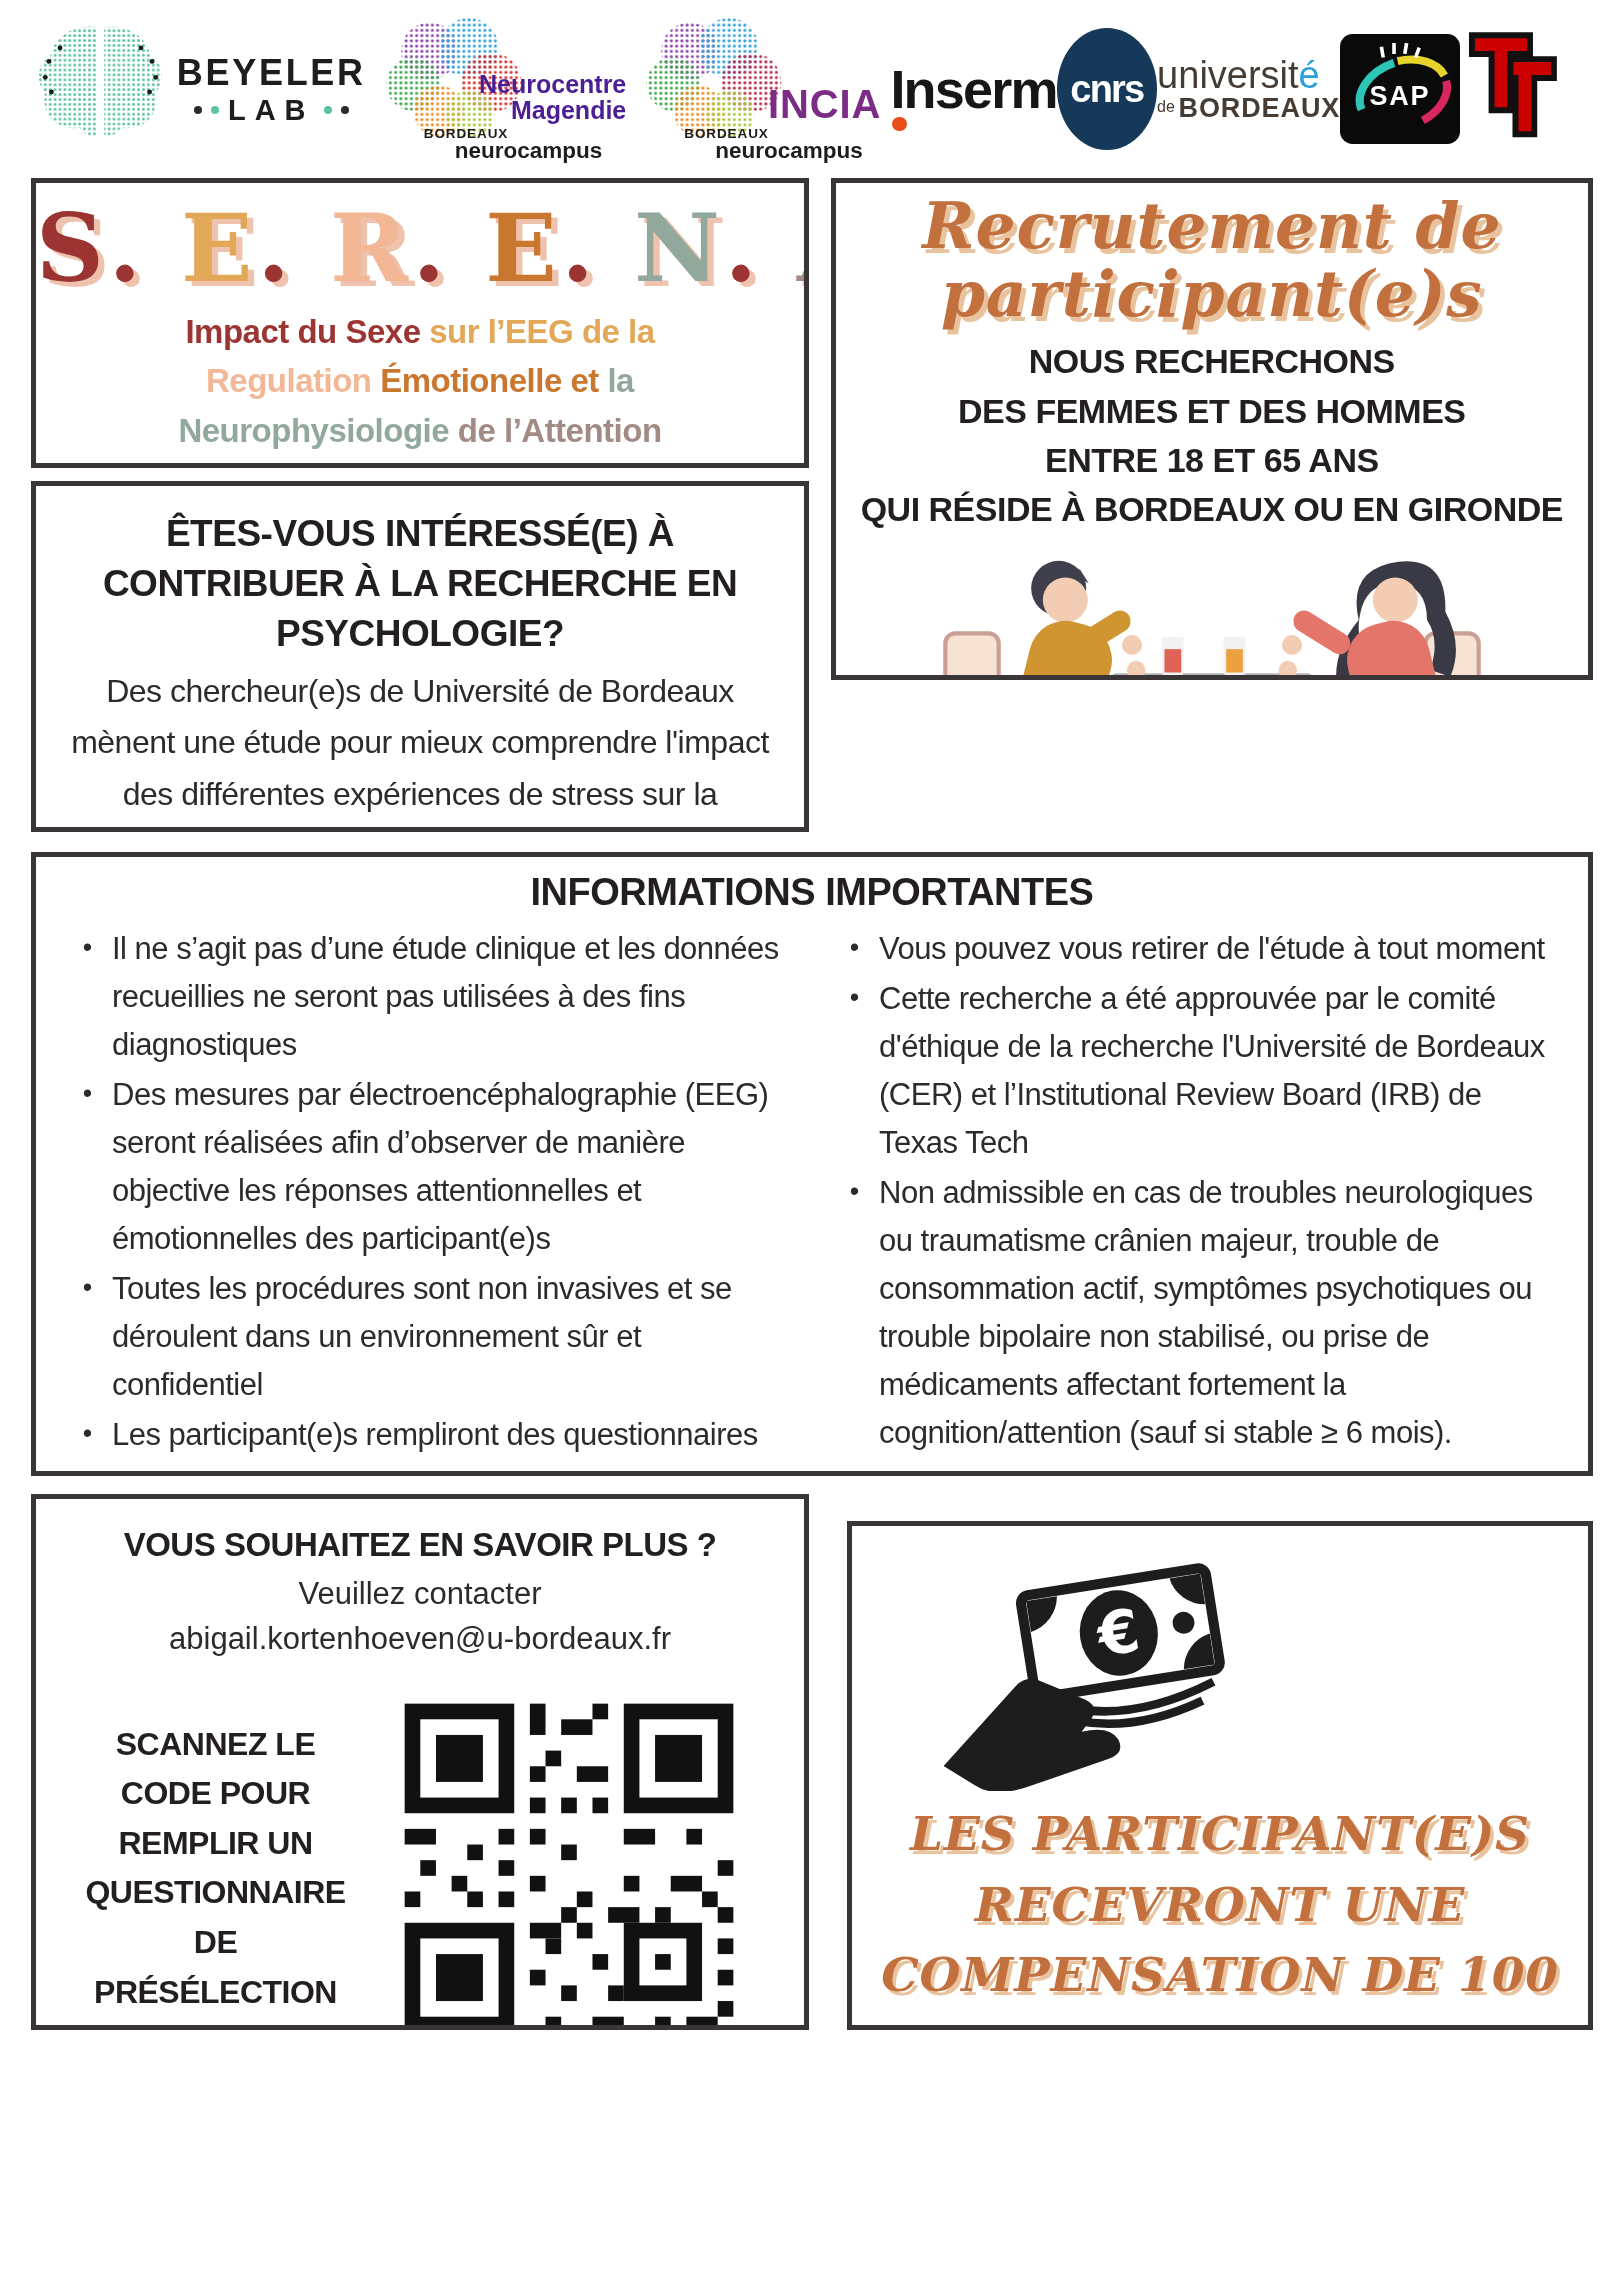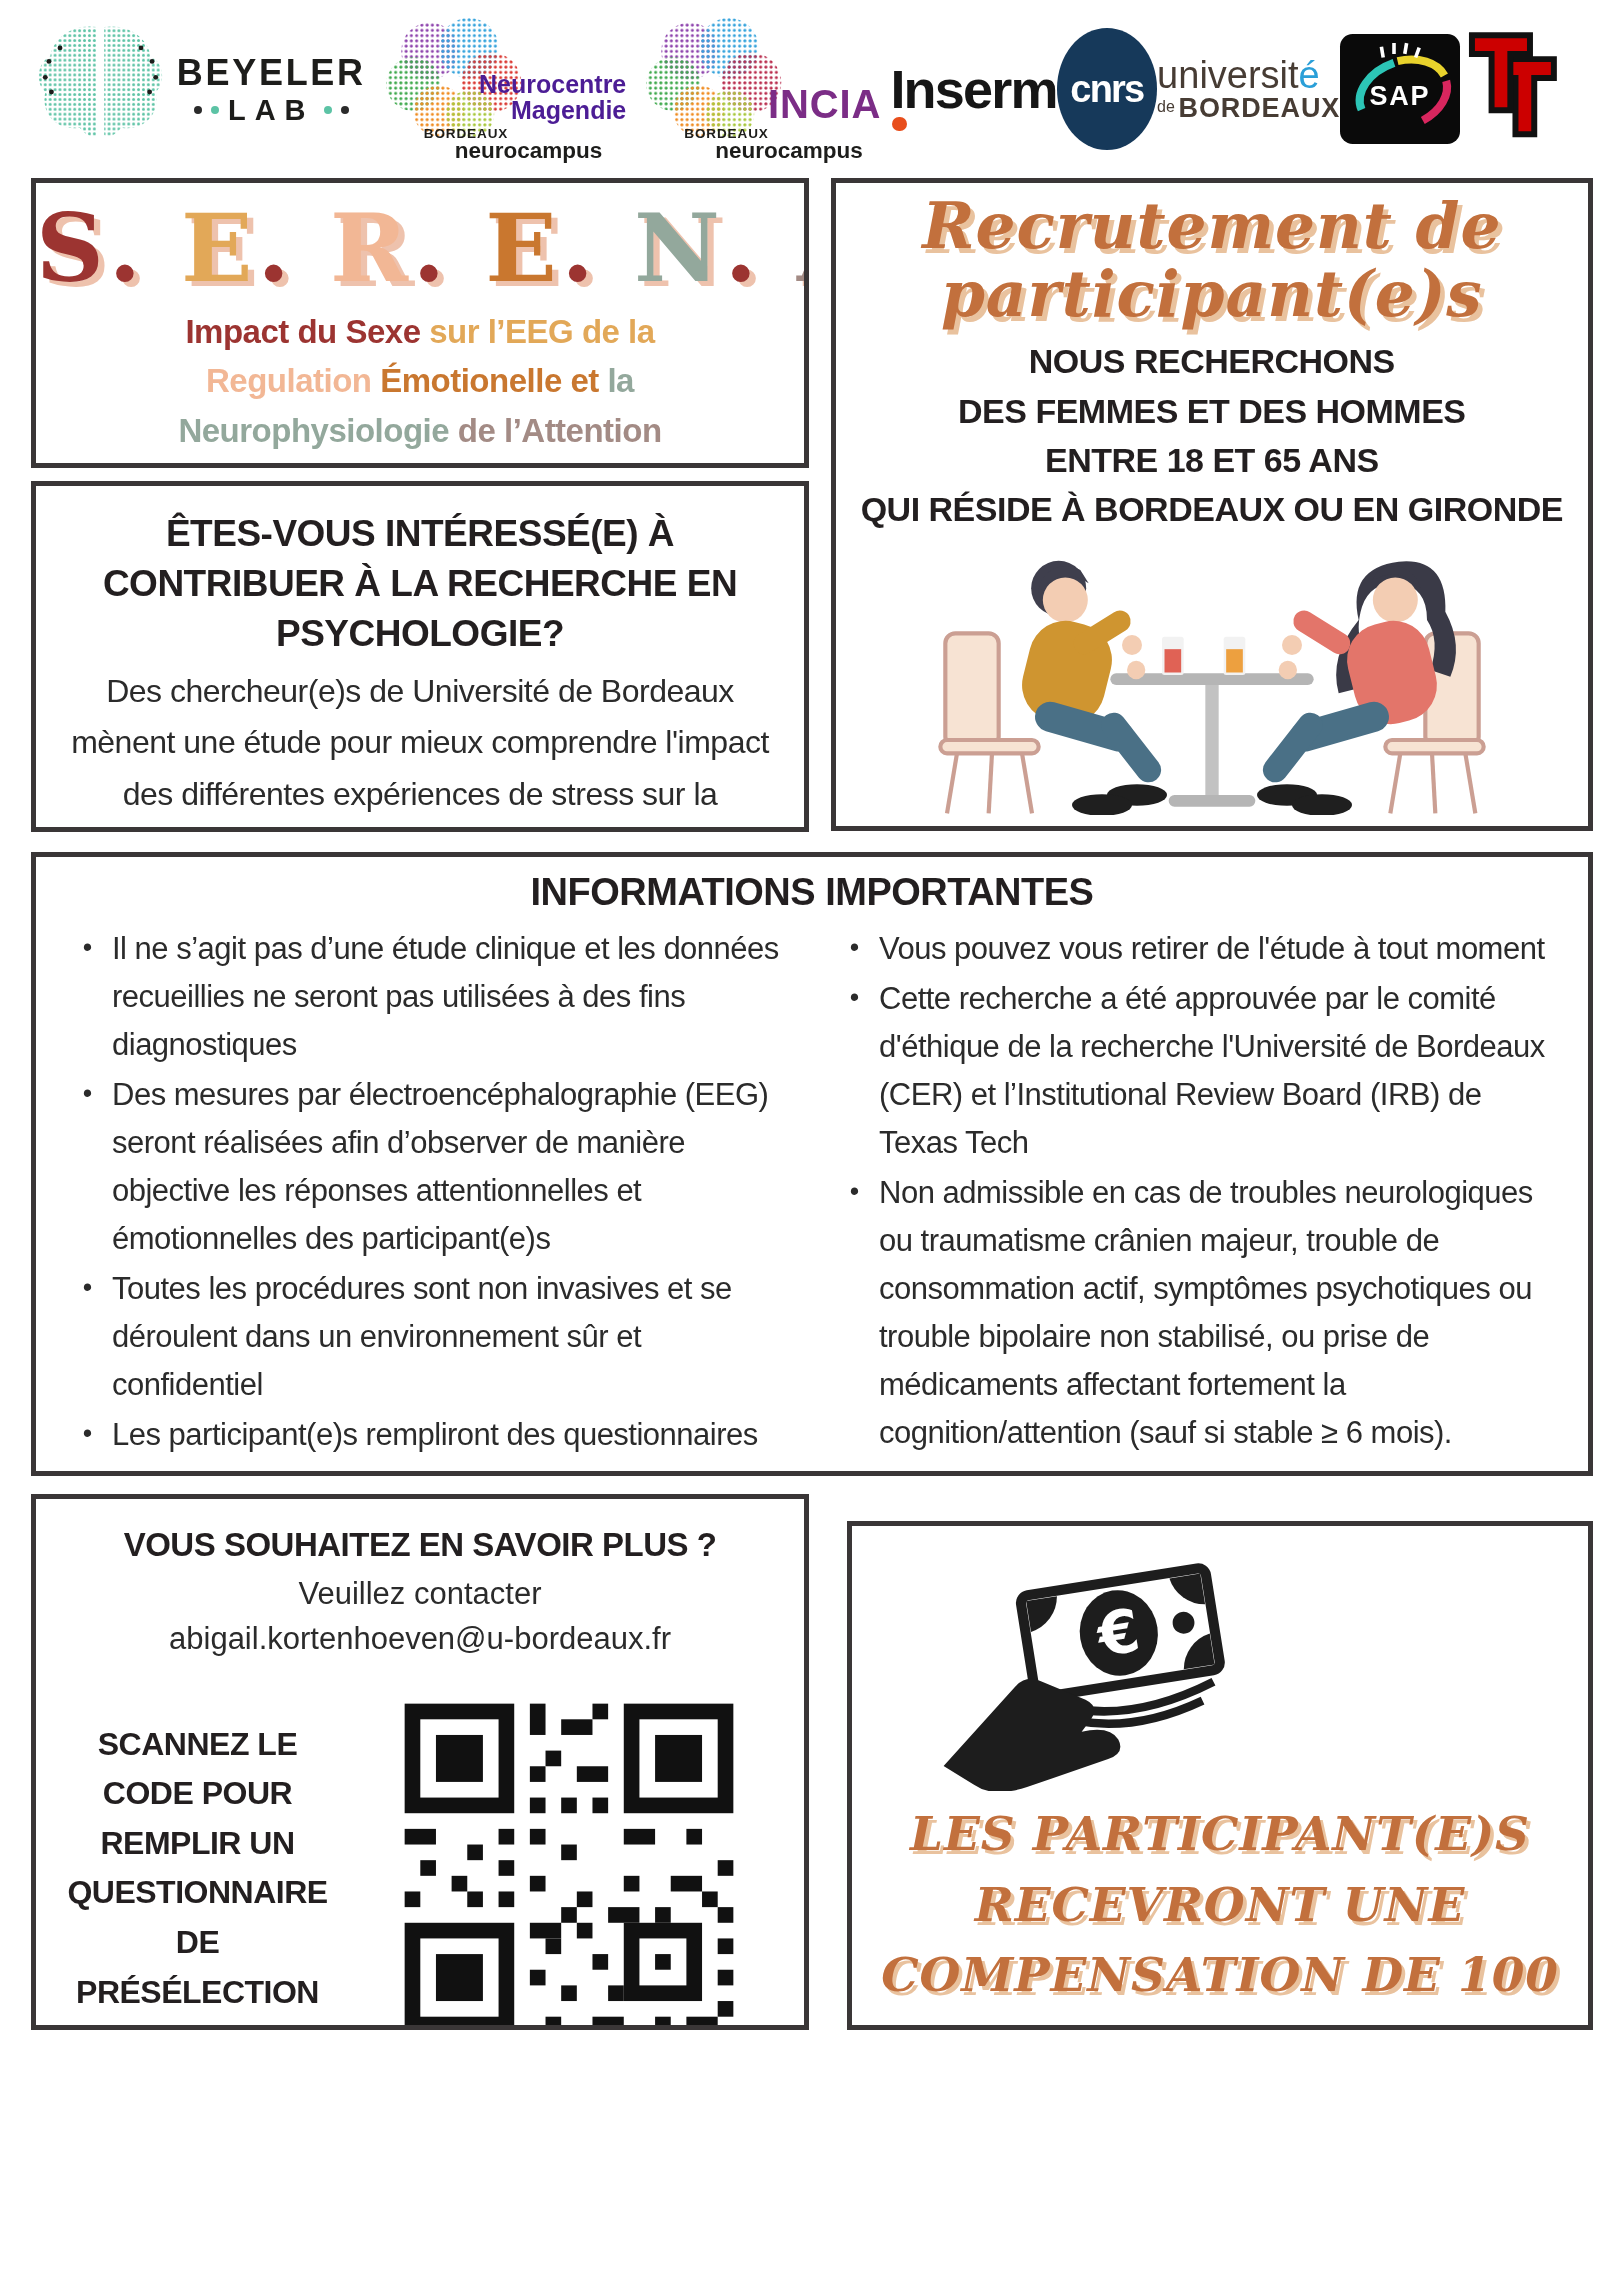--- a/index.html
+++ b/index.html
@@ -40,40 +40,40 @@
   .row1{display:flex;gap:21.6px;margin-top:3.6px;}
   .col-left{width:778px;display:flex;flex-direction:column;gap:12.6px;flex:none;}
   .title-box{height:290px;text-align:center;padding-top:16px;}
   .serena{font-family:"DejaVu Serif",serif;font-weight:bold;font-size:94px;letter-spacing:2.7px;line-height:1.05;text-shadow:6.3px 5.4px 0 #eec2ad;white-space:nowrap;}
   .serena .sd{margin:0 1.8px;}
   .subtitle{margin-top:9px;font-weight:bold;font-size:33px;line-height:1.5;letter-spacing:-0.5px;}
   .subtitle div{white-space:pre-wrap;}
   .interest-box{height:351px;text-align:center;padding:23.4px 25px 0 25px;}
   .interest-heading{font-size:37px;font-weight:bold;letter-spacing:-0.5px;line-height:1.35;color:#231f20;}
   .interest-body{font-size:32px;line-height:1.6;margin-top:7.2px;letter-spacing:-0.5px;color:#2b2b2b;}
-  .col-right{flex:1;height:653px;text-align:center;padding:9px 16px 12px 16px;}
+  .col-right{flex:1;height:502px;text-align:center;padding:9px 16px 12px 16px;}
   .recruit-title{font-family:"DejaVu Serif",serif;font-style:italic;font-weight:bold;font-size:63px;line-height:1.08;color:#c2703d;text-shadow:4.5px 4.5px 0 #e9c29e;letter-spacing:0.9px;}
   .recruit-lines{margin-top:9px;font-weight:bold;font-size:34px;line-height:1.45;letter-spacing:-0.5px;color:#231f20;}
   .people-wrap{margin-top:5.4px;}
 
   
   .info-box{margin-top:20px;height:624px;padding:14.4px 36px 0 36px;}
   .info-heading{text-align:center;font-size:38px;font-weight:bold;letter-spacing:-0.5px;color:#231f20;}
   .info-cols{display:grid;grid-template-columns:1fr 1fr;column-gap:54px;margin-top:10.8px;}
   ul.blist{margin:0;padding:0;list-style:none;}
   ul.blist li{position:relative;padding-left:40px;font-size:31px;line-height:1.55;letter-spacing:-0.5px;color:#2b2b2b;margin-bottom:1.8px;}
   ul.blist li::before{content:"•";position:absolute;left:10.8px;top:1.8px;font-size:27px;color:#2b2b2b;}
 
   
   .row-bottom{display:flex;gap:38px;margin-top:18px;align-items:flex-end;}
   .more-box{width:778px;flex:none;height:536px;text-align:center;padding-top:27px;}
   .more-heading{font-size:33px;font-weight:bold;letter-spacing:-0.5px;color:#231f20;}
   .more-line{font-size:31px;margin-top:12.6px;color:#2b2b2b;}
   .more-email{font-size:31px;margin-top:9px;color:#2b2b2b;}
-  .scan-row{display:flex;align-items:center;margin-top:31px;padding:0 13px;}
+  .scan-row{display:flex;align-items:center;margin-top:31px;padding:0 31px;}
   .scan-text{width:297px;font-size:32px;font-weight:bold;line-height:1.55;letter-spacing:-0.5px;color:#231f20;}
   .qr-wrap{flex:1;display:flex;justify-content:center;}
   .comp-box{flex:1;height:509px;margin-top:23.4px;text-align:center;padding-top:31px;}
   .money-wrap{margin-left:-234px;}
   .comp-text{font-family:"DejaVu Serif",serif;font-style:italic;font-weight:bold;font-size:47px;line-height:1.5;color:#c2703d;text-shadow:3.6px 3.6px 0 #e9c29e;letter-spacing:0.9px;margin-top:5.4px;}
 </style>
 </head>
 <body>
 
 <svg width="0" height="0" style="position:absolute">

